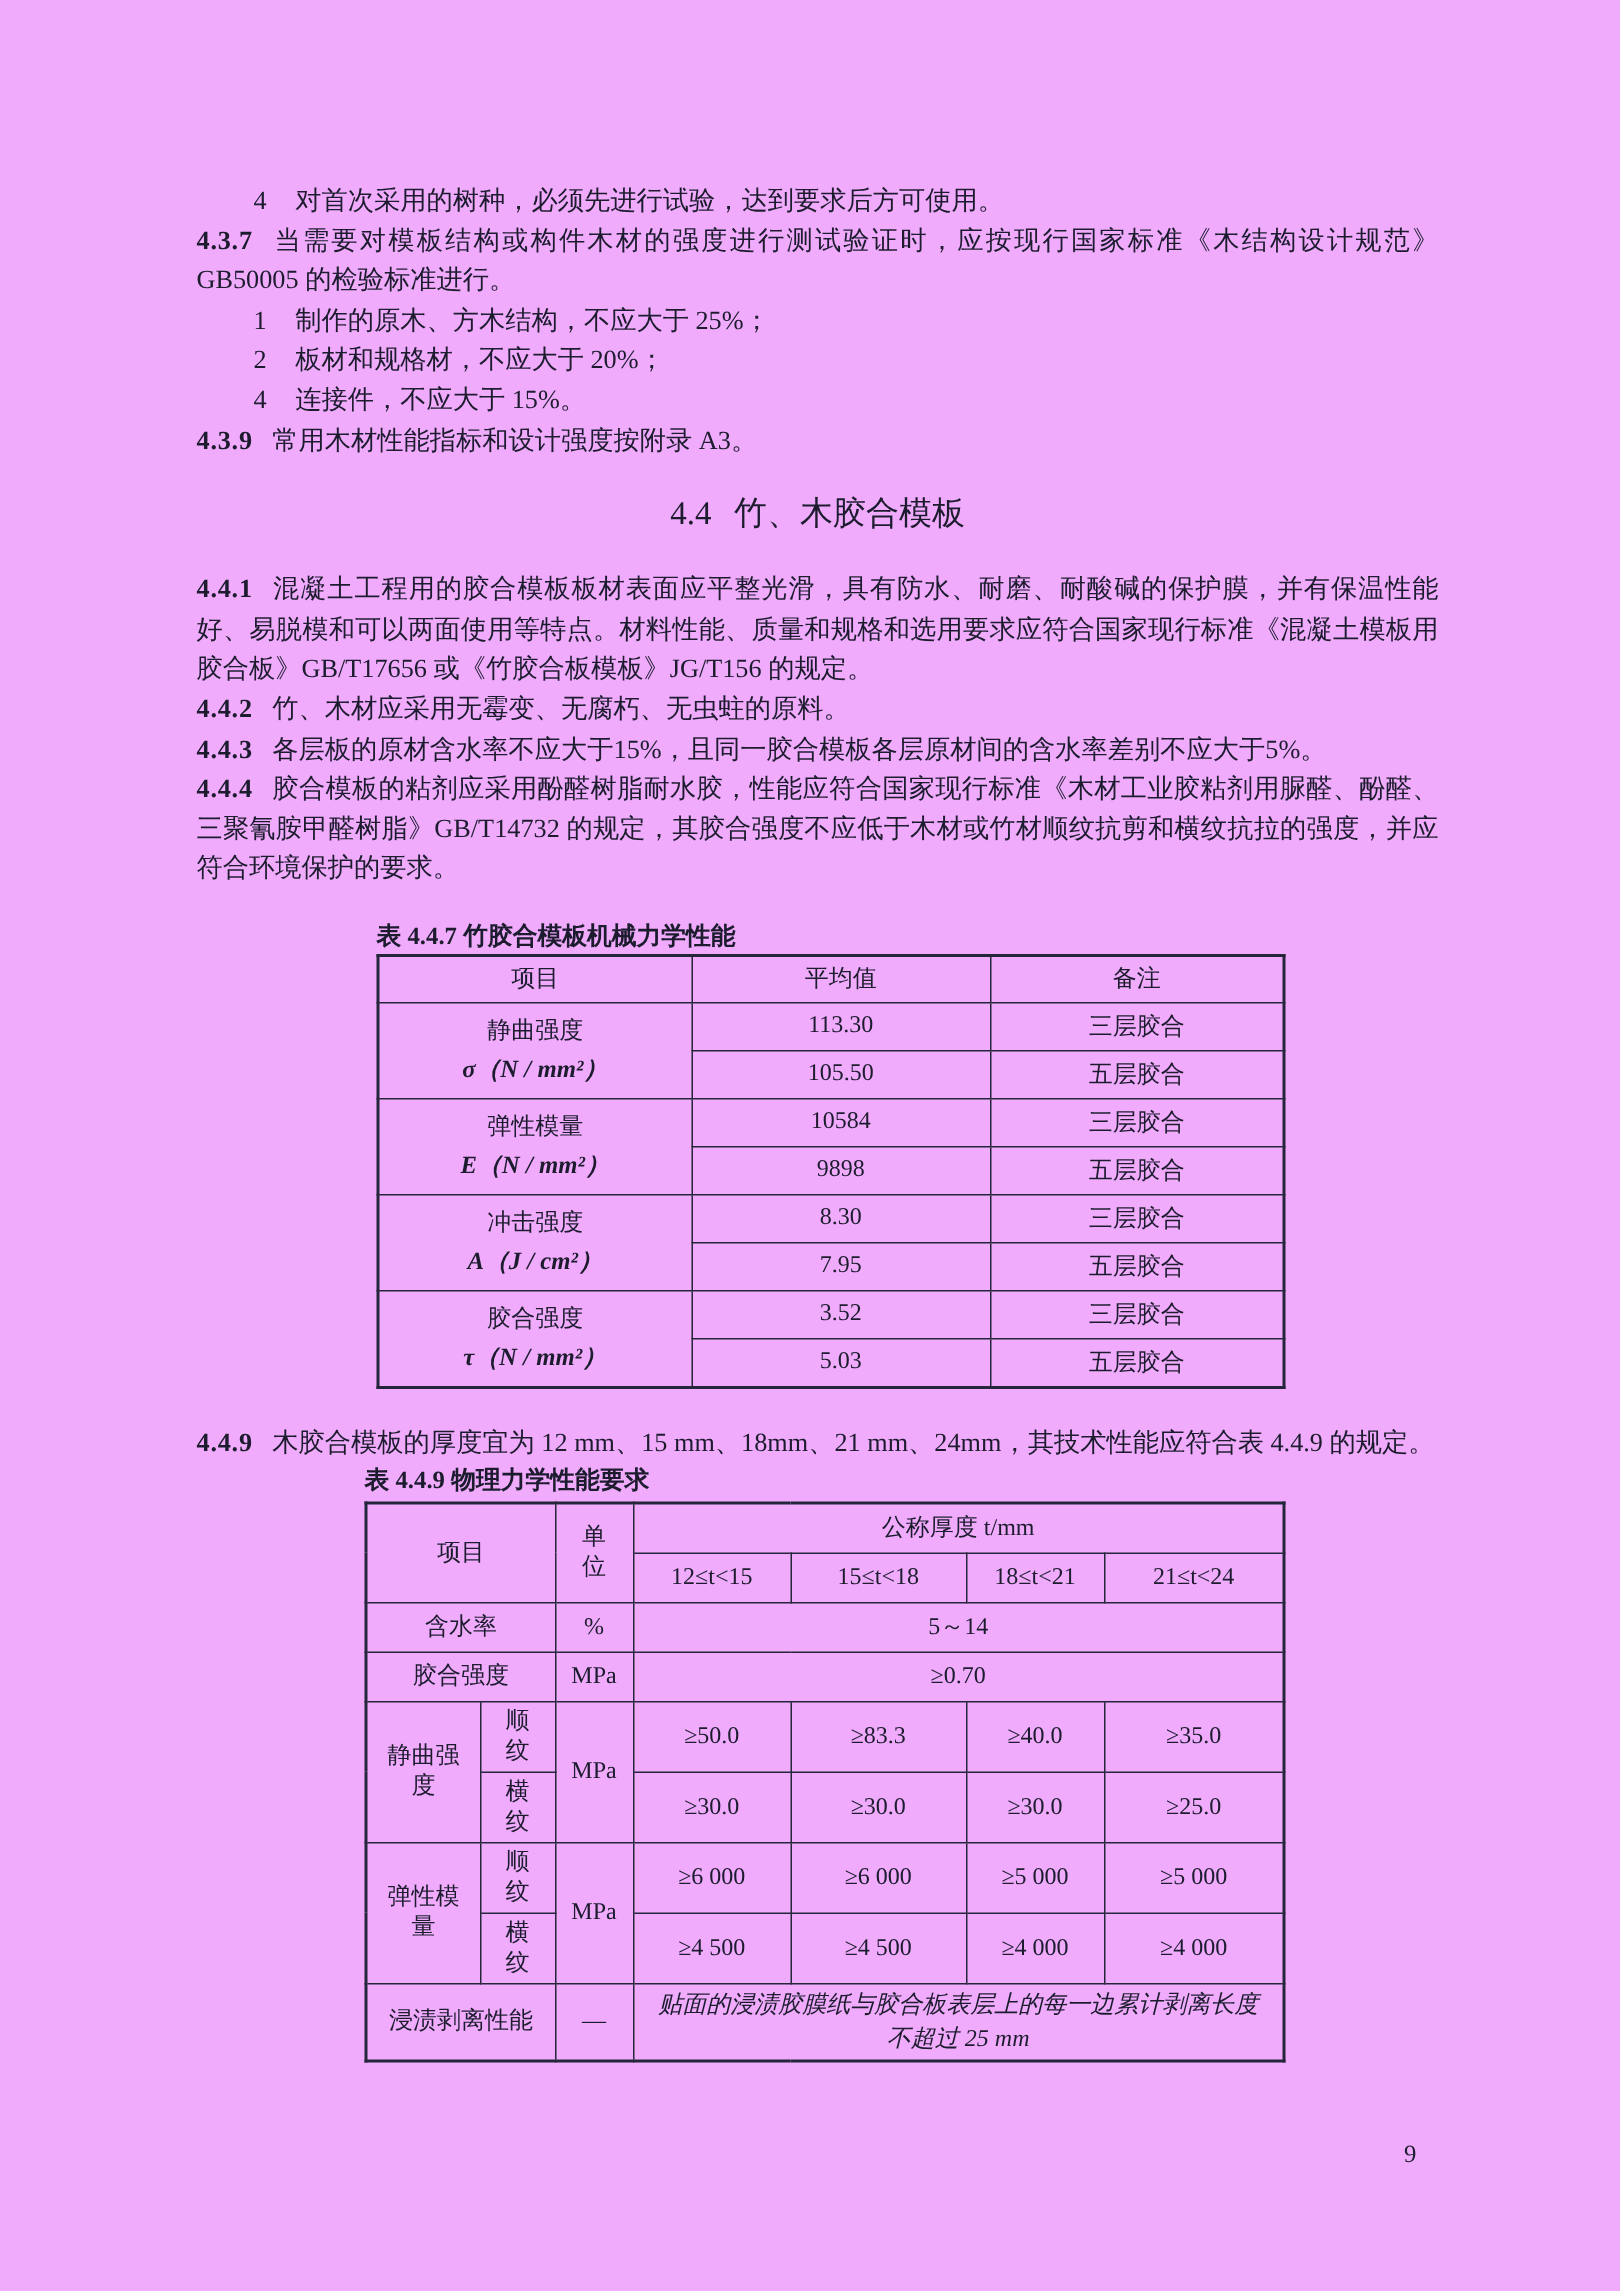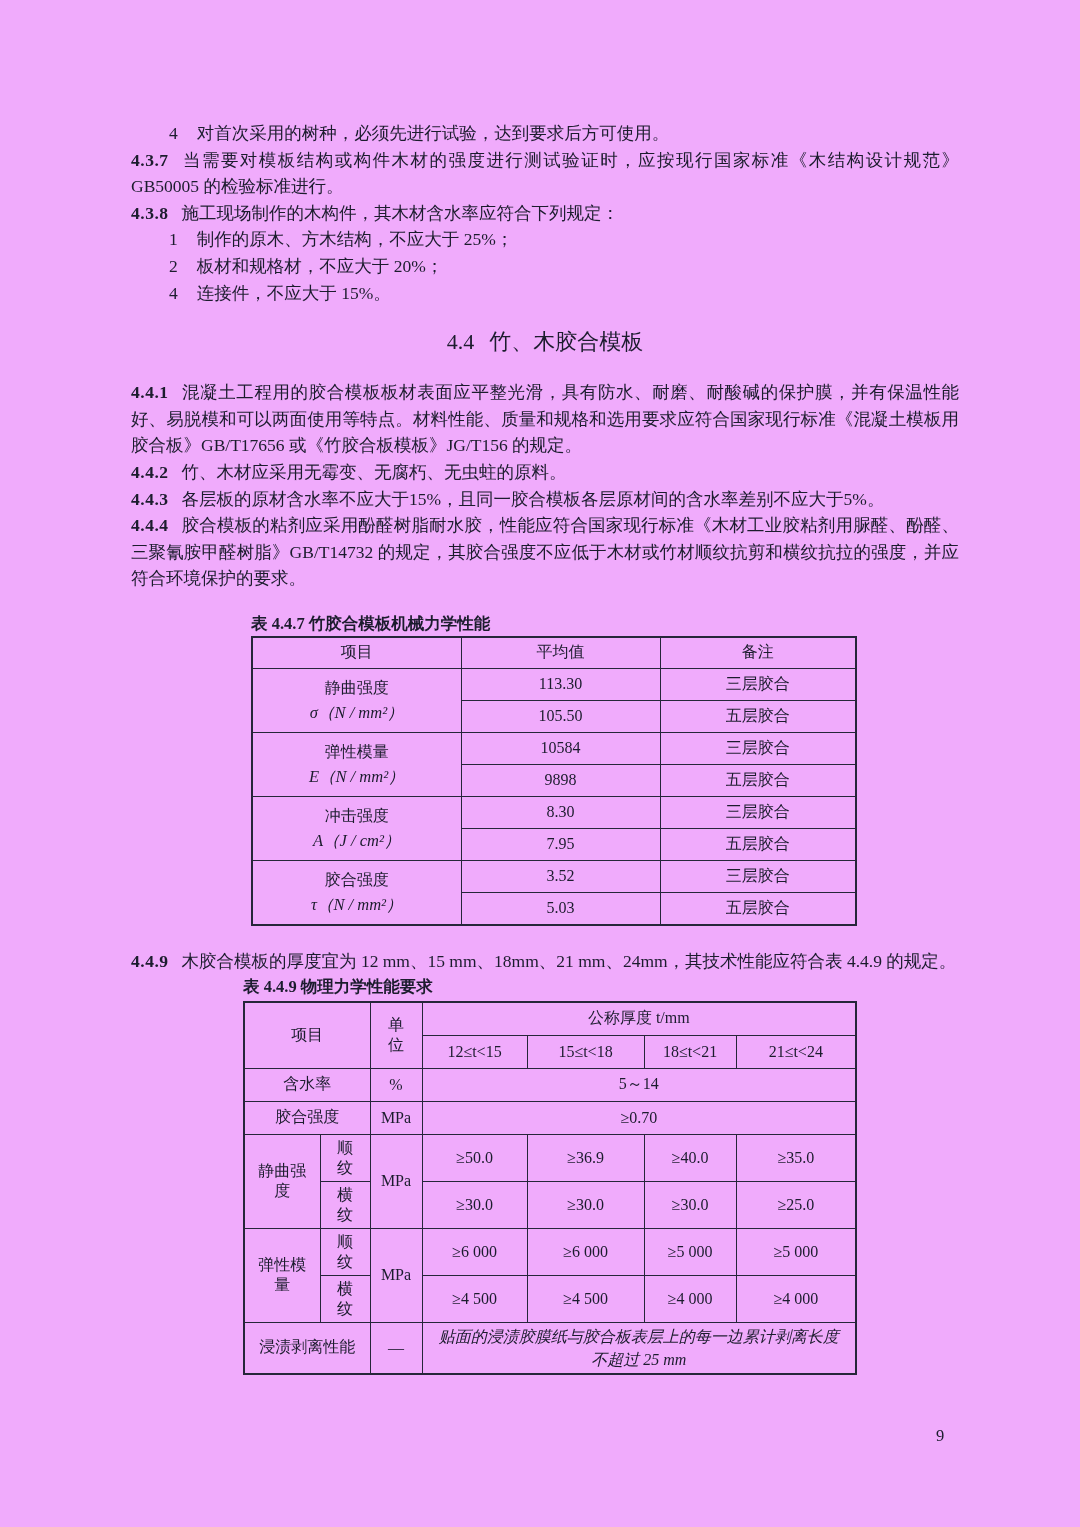--- a/index.html
+++ b/index.html
@@ -57,20 +57,21 @@
   .t447 { width:604px; margin-left:120px; }
   .t449 { width:612px; margin-left:112px; margin-top:2px; }
   .t447 tr.hrow td { height:28px; }
   .t447 tr.drow td { height:29px; }
   .t447 .pname { line-height:25px; }
   .t447 .formula {
     font-style:italic;
     font-size:16.5px;
     line-height:26px;
     font-family:"Liberation Serif","DejaVu Serif",serif;
+    font-weight:bold;
   }
   .t449 tr.h30 td { height:30px; }
   .t449 tr.h44 td { height:44px; }
   .t449 tr.h48 td { height:48px; }
   .wrap { white-space:pre-line; line-height:20px; }
   .peel-text { white-space:pre-line; line-height:23px;font-style:italic; }
   .para449 { margin-top:22px; }
   .page-number {
     position:absolute;
     left:936px; top:1426px;
@@ -84,34 +85,34 @@
   <div class="content">
 
     <p class="para subitem">
       <span class="inum">4</span><span>对首次采用的树种，必须先进行试验，达到要求后方可使用。</span>
     </p>
 
     <p class="para">
       <span class="pnum">4.3.7</span><span>当需要对模板结构或构件木材的强度进行测试验证时，应按现行国家标准《木结构设计规范》GB50005 的检验标准进行。</span>
     </p>
 
-    <p class="para">
-      <span class="pnum">4.3.8</span><span>施工现场制作的木构件，其木材含水率应符合下列规定：</span>
-    </p>
 
     <p class="para subitem">
       <span class="inum">1</span><span>制作的原木、方木结构，不应大于 25%；</span>
     </p>
     <p class="para subitem">
       <span class="inum">2</span><span>板材和规格材，不应大于 20%；</span>
     </p>
     <p class="para subitem">
       <span class="inum">4</span><span>连接件，不应大于 15%。</span>
     </p>
 
+    <p class="para">
+      <span class="pnum">4.3.9</span><span>常用木材性能指标和设计强度按附录 A3。</span>
+    </p>
 
     <div class="section-heading">
       <span class="hnum">4.4</span><span>竹、木胶合模板</span>
     </div>
 
     <p class="para">
       <span class="pnum">4.4.1</span><span>混凝土工程用的胶合模板板材表面应平整光滑，具有防水、耐磨、耐酸碱的保护膜，并有保温性能好、易脱模和可以两面使用等特点。材料性能、质量和规格和选用要求应符合国家现行标准《混凝土模板用胶合板》GB/T17656 或《竹胶合板模板》JG/T156 的规定。</span>
     </p>
     <p class="para">
       <span class="pnum">4.4.2</span><span>竹、木材应采用无霉变、无腐朽、无虫蛀的原料。</span>
@@ -227,21 +228,21 @@
         <td>MPa</td>
         <td colspan="4">≥0.70</td>
       </tr>
       <tr class="h44">
         <td rowspan="2" class="wrap">静曲强
 度</td>
         <td class="wrap">顺
 纹</td>
         <td rowspan="2">MPa</td>
         <td>≥50.0</td>
-        <td>≥36.9</td>
+        <td>≥83.3</td>
         <td>≥40.0</td>
         <td>≥35.0</td>
       </tr>
       <tr class="h44">
         <td class="wrap">横
 纹</td>
         <td>≥30.0</td>
         <td>≥30.0</td>
         <td>≥30.0</td>
         <td>≥25.0</td>

